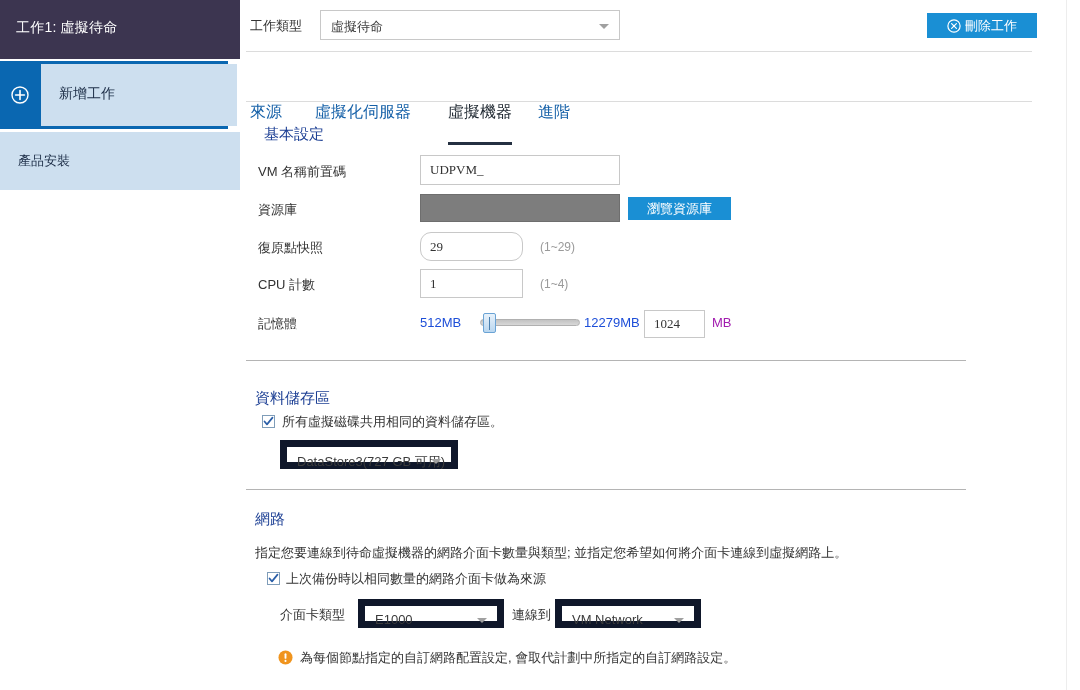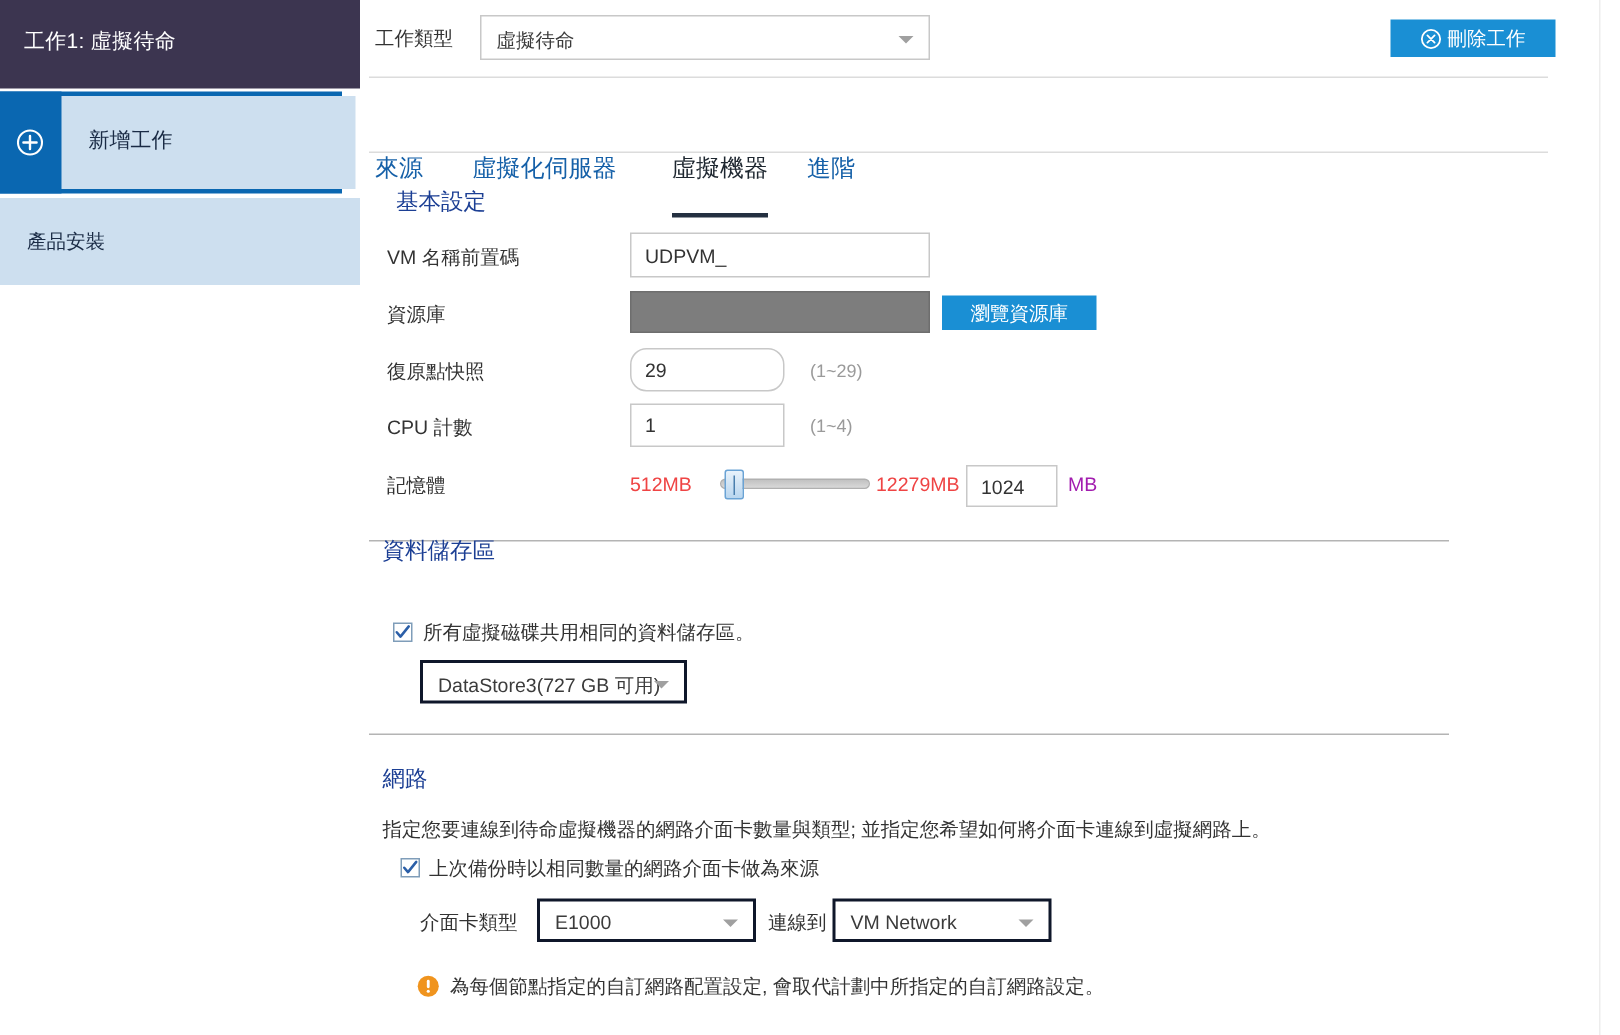--- a/index.html
+++ b/index.html
@@ -212,21 +212,21 @@
     white-space: nowrap;
   }
   .txtbox {
     position: absolute;
     border: 1px solid #c8c8c8;
     background: #ffffff;
     box-sizing: border-box;
     font-size: 13px;
     color: #333333;
     padding: 0 0 0 9px;
-    font-family: Liberation Sans, sans-serif;
+    font-family: Liberation Serif, serif;
   }
   .hint {
     position: absolute;
     font-size: 12px;
     color: #9a9a9a;
     white-space: nowrap;
   }
   .disabled-field {
     position: absolute;
     background: #7d7d7d;
@@ -241,21 +241,21 @@
     font-size: 13px;
     cursor: pointer;
     font-family: "Liberation Sans", sans-serif;
     padding: 0;
   }
 
   
   .slider-min, .slider-max {
     position: absolute;
     font-size: 13px;
-    color: #ef4444;
+    color: #1d4ed8;
     white-space: nowrap;
   }
   .slider-track {
     position: absolute;
     height: 7px;
     border-radius: 4px;
     background: linear-gradient(#c2c2c2, #d8d8d8);
     border: 1px solid #b0b0b0;
     box-sizing: border-box;
   }
@@ -303,21 +303,21 @@
   .cb-label {
     position: absolute;
     font-size: 13px;
     color: #333333;
     white-space: nowrap;
   }
 
   
   .selbox {
     position: absolute;
-    border: 2px solid #0f172a;
+    border: 7px solid #0f172a;
     background: #ffffff;
     box-sizing: border-box;
     cursor: pointer;
   }
   .selbox .sb-text {
     position: absolute;
     left: 10px; top: 6px;
     font-size: 13px;
     color: #3b3b3b;
     white-space: nowrap;
@@ -428,21 +428,21 @@
     <div class="form-label" style="left:18px; top:315px;">記憶體</div>
     <div class="slider-min" style="left:180px; top:315px;">512MB</div>
     <div class="slider-track" style="left:240px; top:319px; width:100px;"></div>
     <div class="slider-thumb" id="mem-thumb" style="left: 243.48px; top: 313px;"></div>
     <div class="slider-max" style="left:344px; top:315px;">12279MB</div>
     <input class="txtbox" style="left: 404px; top: 310px; width: 61px; height: 28px;" value="1024">
     <div class="unit" style="left:472px; top:315px;">MB</div>
 
     <div class="divider" style="top:360px;"></div>
 
-    <div class="section-h" style="left:15px; top:358px;">資料儲存區</div>
+    <div class="section-h" style="left:15px; top:389px;">資料儲存區</div>
 
     <div class="cb" style="left:22px; top:415px;">
       <svg width="11" height="11" viewBox="0 0 11 11">
         <path d="M1.5 5.5 L4 8.4 L9.5 1.6" stroke="#2b5fa8" stroke-width="1.7" fill="none" stroke-linecap="round" stroke-linejoin="round"></path>
       </svg>
     </div>
     <div class="cb-label" style="left:42px; top:413px;">所有虛擬磁碟共用相同的資料儲存區。</div>
 
     <div class="selbox" style="left:40px; top:440px; width:178px; height:29px;">
       <span class="sb-text">DataStore3(727 GB 可用)</span>

